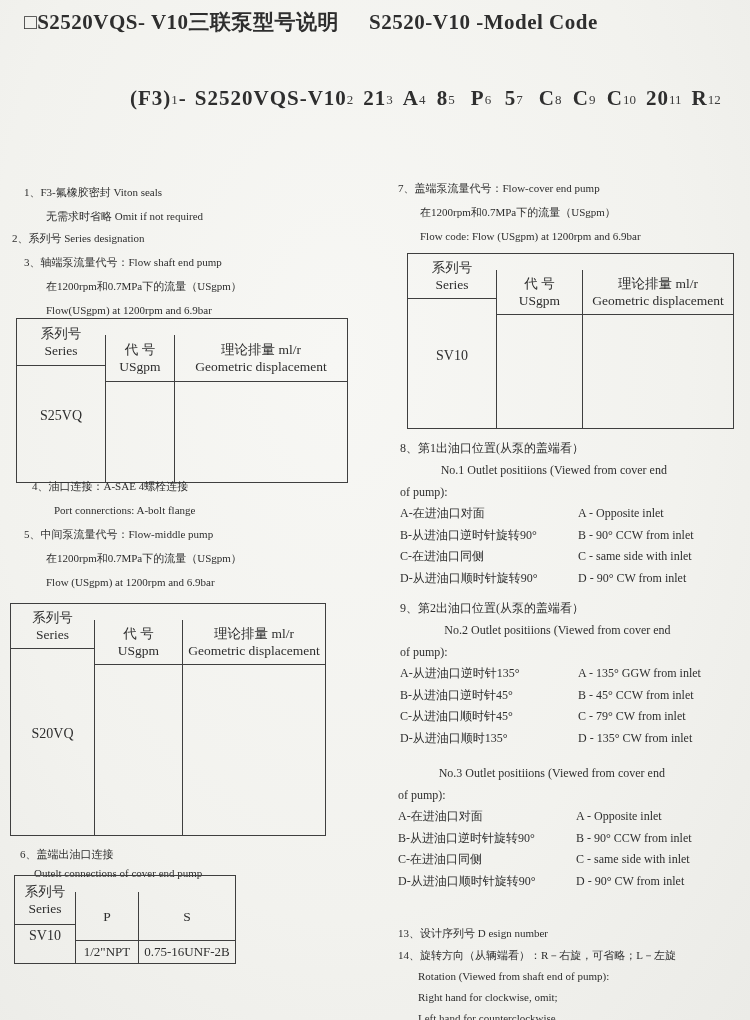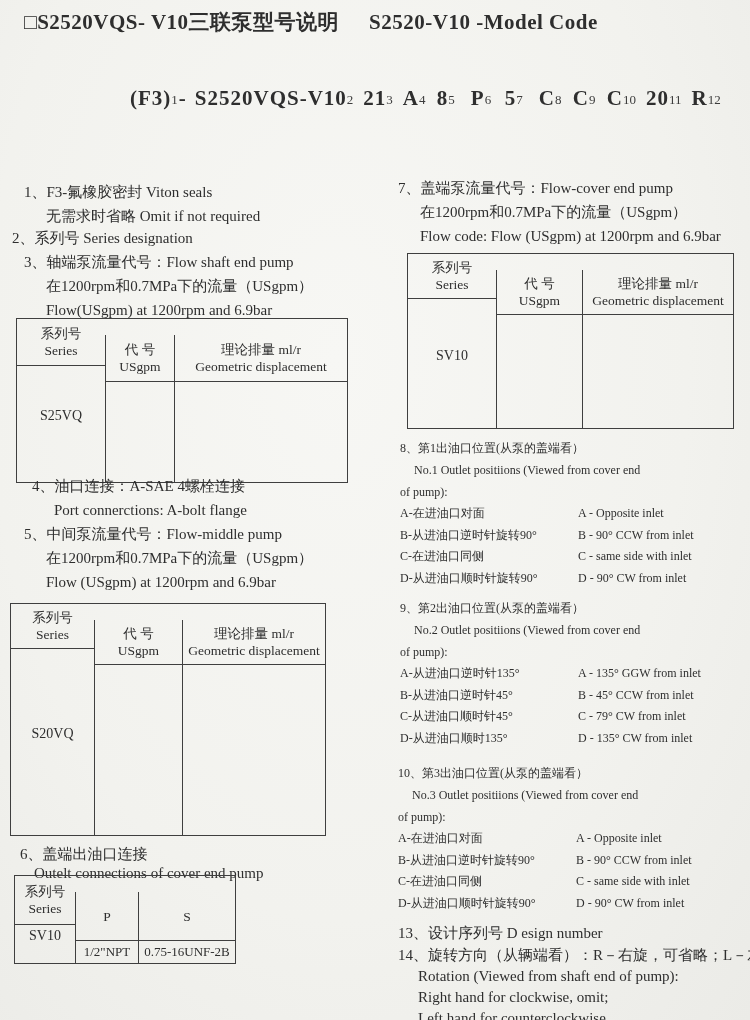--- a/index.html
+++ b/index.html
@@ -14,21 +14,21 @@
   .title .en{margin-left:30px;}
   
   .code-row{position:absolute;top:86px;left:130px;display:flex;align-items:flex-start;column-gap:8px;}
   .seg{display:flex;align-items:flex-start;}
   .seg-col{display:flex;flex-direction:row;align-items:center;min-width:24px;}
   .seg-code{font-size:21px;font-weight:bold;letter-spacing:1px;white-space:nowrap;}
   .seg-line{align-self:stretch;border-top:2px solid #4a4a4a;margin-top:11px;height:0;}
   .seg-num{font-size:13px;margin-top:3px;color:#3c3c3c;}
   .seg-sep{font-size:21px;font-weight:bold;margin:0 1px;}
   
-  .blk{position:absolute;font-size:15px;line-height:24px;white-space:nowrap;}
+  .blk{position:absolute;font-size:11px;line-height:24px;white-space:nowrap;}
   .ind{padding-left:22px;}
   #i1{left:24px;top:180px;}
   #i2{left:12px;top:226px;}
   #i3{left:24px;top:250px;}
   #i4{left:32px;top:474px;}
   #i5{left:24px;top:522px;}
   #i6{left:20px;top:845px;line-height:19px;}
   #i6 .ind{padding-left:14px;}
   #i7{left:398px;top:176px;}
   #i13{left:398px;top:921px;text-align:right;}
@@ -40,21 +40,21 @@
   .vcol + .vcol{border-left:1.5px solid #3f3f3f;margin-top:16px;}
   .vhead{display:flex;flex-direction:column;justify-content:center;border-bottom:1.5px solid #3f3f3f;font-size:13.5px;line-height:17px;padding:2px 2px;}
   .vbody{display:flex;flex-direction:column;justify-content:center;font-size:13px;}
   .series{font-size:14px;}
   .t1{left:16px;top:318px;}  .t1 .c1{width:88px;}  .t1 .c2{width:68px;}  .t1 .c3{width:172px;} .t1 .vhead{height:42px;} .t1 .vbody{height:100px;} .t1 .cell{line-height:14.3px;}
   .t2{left:10px;top:603px;}  .t2 .c1{width:83px;}  .t2 .c2{width:87px;}  .t2 .c3{width:142px;} .t2 .vhead{height:40px;} .t2 .vbody{height:170px;} .t2 .cell{line-height:14.1px;}
   .t4{left:407px;top:253px;} .t4 .c1{width:88px;}  .t4 .c2{width:85px;}  .t4 .c3{width:150px;} .t4 .vhead{height:40px;} .t4 .vbody{height:113px;} .t4 .cell{line-height:16.1px;}
   .t3{left:14px;top:875px;}  .t3 .c1{width:60px;}  .t3 .c2{width:62px;}  .t3 .c3{width:96px;}  .t3 .vhead{height:44px;} .t3 .vbody{height:22px;font-size:13px;}
   
   .outlet{position:absolute;font-size:12px;line-height:22px;white-space:nowrap;}
-  .outlet .tl2{padding-left:14px;}
+  .outlet .tl2{padding-left:14px;text-align:center;}
   .orow{display:flex;line-height:21.5px;}
   .ocn{width:178px;}
   #o8{left:400px;top:437px;}
   #o9{left:400px;top:597px;}
   #o10{left:398px;top:762px;}
 </style>
 </head>
 <body>
 
 <div class="page">
@@ -406,21 +406,20 @@
         <span class="oen">C - 79°  CW from inlet</span>
       </div>
         <div class="orow">
         <span class="ocn">D-从进油口顺时135°</span>
         <span class="oen">D - 135°  CW from inlet</span>
       </div>
       </div>
   </div>
 
   <div class="outlet" id="o10">
-    <div>10、第3出油口位置(从泵的盖端看）</div>
     <div class="tl2">No.3 Outlet positiions (Viewed from cover end</div>
     <div>of pump):</div>
     <div>
 
     <div class="orow">
         <span class="ocn">A-在进油口对面</span>
         <span class="oen">A - Opposite inlet</span>
       </div>
         <div class="orow">
         <span class="ocn">B-从进油口逆时针旋转90°</span>

